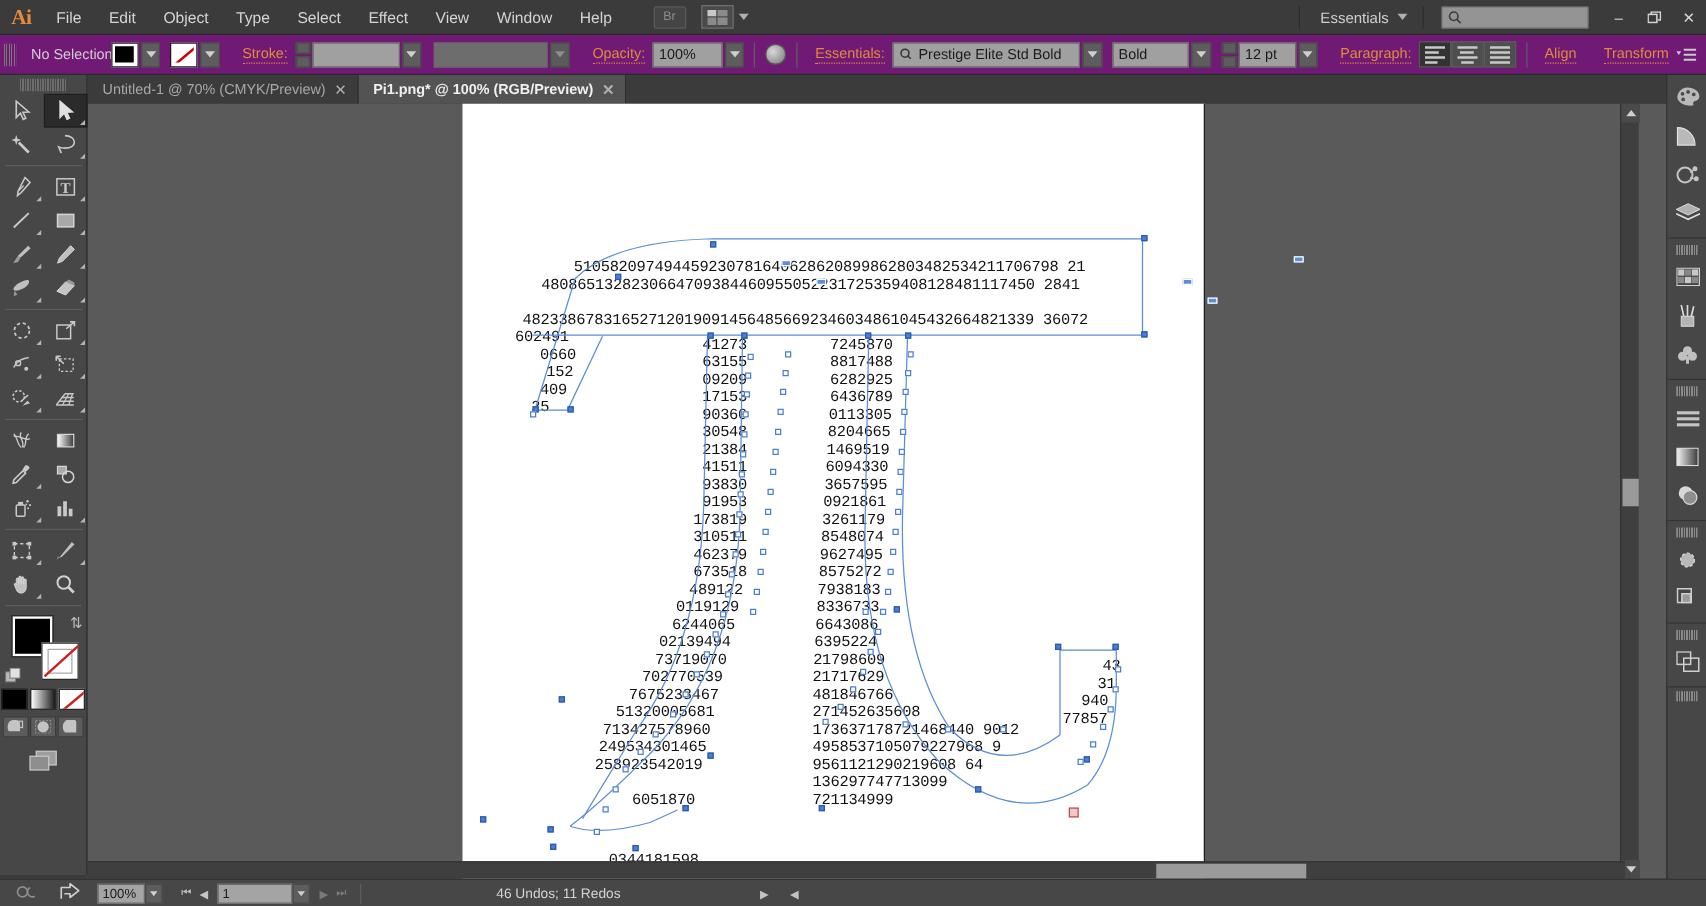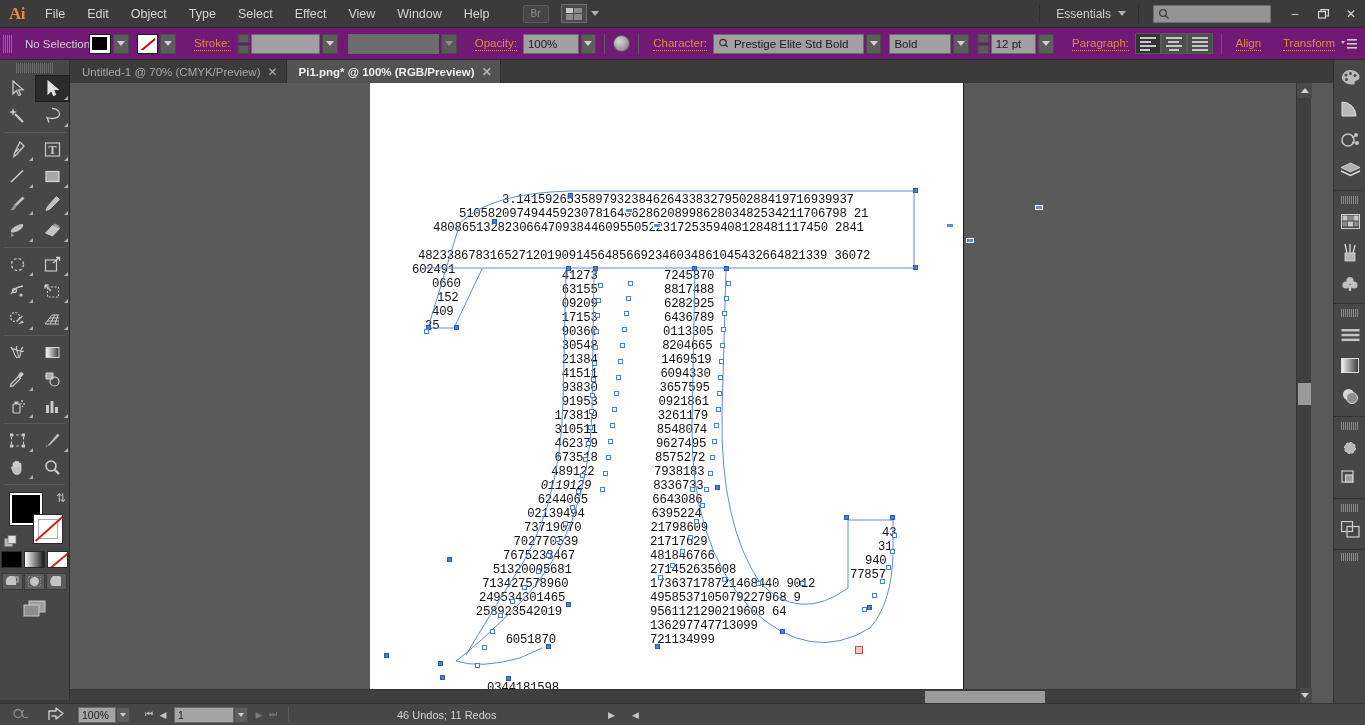--- a/index.html
+++ b/index.html
@@ -321,21 +321,21 @@
     <div class="cb-label orange">Opacity:</div>
     <div class="field" style="width:56px">100%</div>
     <div class="dropbtn">
         <div class="tri"></div>
       </div>
 
     <div class="cb-sep"></div>
     <div class="opacity-knob"></div>
     <div class="cb-sep"></div>
 
-    <div class="cb-label orange">Character:</div>
+    <div class="cb-label orange">Essentials:</div>
     <div class="field" style="width:152px; gap:4px">
       <svg width="12" height="11" viewBox="0 0 12 11">
         <circle cx="5" cy="4.5" r="3.2" fill="none" stroke="#333" stroke-width="1.2"></circle>
         <line x1="7.3" y1="6.8" x2="9.6" y2="9" stroke="#333" stroke-width="1.2"></line>
       </svg>
       <span>Prestige Elite Std Bold</span>
     </div>
     <div class="dropbtn">
         <div class="tri"></div>
       </div>
@@ -404,21 +404,20 @@
     <div class="tab active">
       <span>Pi1.png* @ 100% (RGB/Preview)</span>
       <span class="x">✕</span>
     </div>
   </div>
 
   <div class="docarea">
     <div class="canvas-page">
       <div class="piart">
 
-        <div class="digit-line" style="left:132px; top:110px;">3.14159265358979323846264338327950288419716939937</div>
         <div class="digit-line" style="left:89px; top:124px;">510582097494459230781640628620899862803482534211706798 21</div>
         <div class="digit-line" style="left:63px; top:138px;">4808651328230664709384460955052231725359408128481117450 2841</div>
         <div class="digit-line" style="left:48px; top:166px;">482338678316527120190914564856692346034861045432664821339 36072</div>
 
         <div class="digit-line" style="left:42px; top:180px;">602491</div>
         <div class="digit-line" style="left:62px; top:194px;">0660</div>
         <div class="digit-line" style="left:67px; top:208px;">152</div>
         <div class="digit-line" style="left:62px; top:222px;">409</div>
         <div class="digit-line" style="left:55px; top:236px;">25</div>
 
@@ -431,21 +430,21 @@
             <div class="digit-line" style="left: 191.75px; top: 256px;">30548</div>
             <div class="digit-line" style="left: 191.75px; top: 270px;">21384</div>
             <div class="digit-line" style="left: 191.75px; top: 284px;">41511</div>
             <div class="digit-line" style="left: 191.75px; top: 298px;">93830</div>
             <div class="digit-line" style="left: 191.75px; top: 312px;">91953</div>
             <div class="digit-line" style="left: 184.5px; top: 326px;">173819</div>
             <div class="digit-line" style="left: 184.5px; top: 340px;">310511</div>
             <div class="digit-line" style="left: 184.5px; top: 354px;">462379</div>
             <div class="digit-line" style="left: 184.5px; top: 368px;">673518</div>
             <div class="digit-line" style="left: 181.3px; top: 382px;">489122</div>
-            <div class="digit-line" style="left: 170.85px; top: 396px; font-style: italic;">0119129</div>
+            <div class="digit-line" style="left: 170.85px; top: 396px;">0119129</div>
             <div class="digit-line" style="left: 167.65px; top: 410px;">6244065</div>
             <div class="digit-line" style="left: 157.2px; top: 424px;">02139494</div>
             <div class="digit-line" style="left: 154px; top: 438px;">73719070</div>
             <div class="digit-line" style="left: 143.55px; top: 452px;">702770539</div>
             <div class="digit-line" style="left: 133.1px; top: 466px;">7675238467</div>
             <div class="digit-line" style="left: 122.65px; top: 480px;">51320005681</div>
             <div class="digit-line" style="left: 112.2px; top: 494px;">713427578960</div>
             <div class="digit-line" style="left: 109px; top: 508px;">249534301465</div>
             <div class="digit-line" style="left: 105.8px; top: 522px;">258923542019</div>
             <div class="digit-line" style="left: 117.1px; top: 564px; margin-top: 34px;">0344181598</div>

